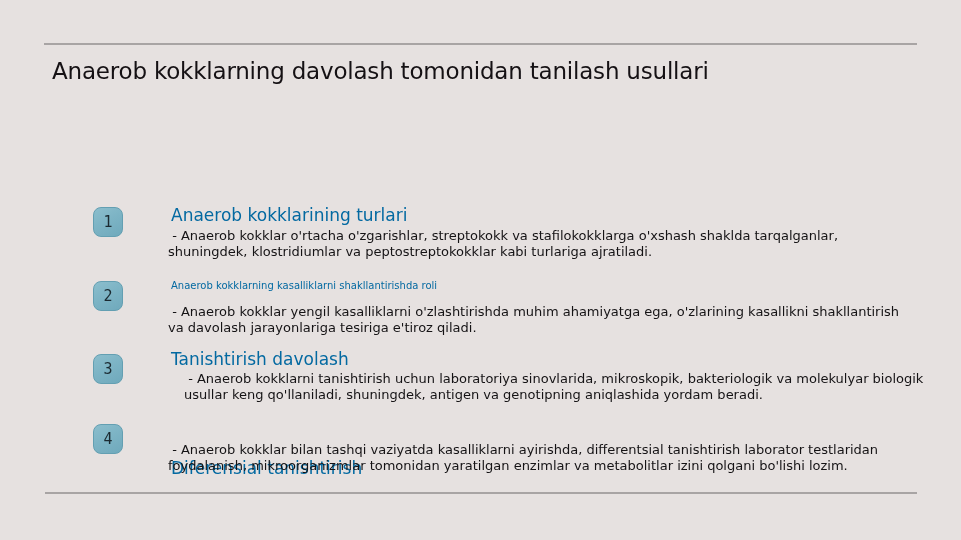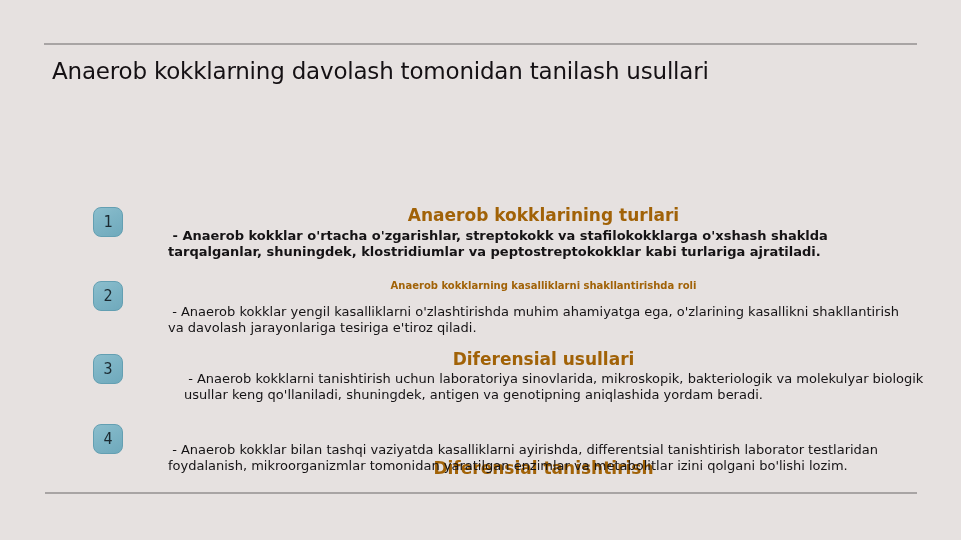--- a/index.html
+++ b/index.html
@@ -46,42 +46,41 @@
     font-family: "DejaVu Sans Mono", "Liberation Mono", monospace;
     font-size: 15px;
     display: flex;
     align-items: center;
     justify-content: center;
   }
   .item-heading {
     position: absolute;
     left: 171px;
     width: 745px;
-    font-weight: 700;
-    color: #a16207;
+    font-weight: 400;
+    color: #0369a1;
     font-size: 17px;
     line-height: 21px;
     white-space: nowrap;
-    text-align: center;
   }
   .item-heading.small {
     font-size: 10px;
     line-height: 17px;
   }
   .item-body {
     position: absolute;
     left: 168px;
     width: 742px;
     font-size: 13px;
     line-height: 16.4px;
     color: #151315;
     white-space: pre-wrap;
   }
   
-  .b1 { top: 207px; } .h1 { top: 205px; } .t1 { top: 228px; font-weight: bold; }
+  .b1 { top: 207px; } .h1 { top: 205px; } .t1 { top: 228px; }
   .b2 { top: 281px; } .h2 { top: 277px; } .t2 { top: 304px; }
   .b3 { top: 354px; } .h3 { top: 349px; } .t3 { top: 371px; margin-left: 16px; }
   .b4 { top: 424px; } .h4 { top: 434px; margin-top: 24px; } .t4 { top: 442px; }
 </style>
 </head>
 <body>
 
 <div class="slide">
   <div class="divider top"></div>
 
@@ -95,21 +94,21 @@
 
   <div class="badge b2">
     <span>2</span>
   </div>
   <div class="item-heading small h2">Anaerob kokklarning kasalliklarni shakllantirishda roli</div>
   <div class="item-body t2"> - Anaerob kokklar yengil kasalliklarni o'zlashtirishda muhim ahamiyatga ega, o'zlarining kasallikni shakllantirish va davolash jarayonlariga tesiriga e'tiroz qiladi.</div>
 
   <div class="badge b3">
     <span>3</span>
   </div>
-  <div class="item-heading h3">Diferensial usullari</div>
+  <div class="item-heading h3">Tanishtirish davolash</div>
   <div class="item-body t3"> - Anaerob kokklarni tanishtirish uchun laboratoriya sinovlarida, mikroskopik, bakteriologik va molekulyar biologik usullar keng qo'llaniladi, shuningdek, antigen va genotipning aniqlashida yordam beradi.</div>
 
   <div class="badge b4">
     <span>4</span>
   </div>
   <div class="item-heading h4">Diferensial tanishtirish</div>
   <div class="item-body t4"> - Anaerob kokklar bilan tashqi vaziyatda kasalliklarni ayirishda, differentsial tanishtirish laborator testlaridan foydalanish, mikroorganizmlar tomonidan yaratilgan enzimlar va metabolitlar izini qolgani bo'lishi lozim.</div>
 
   <div class="divider bottom"></div>
 </div>

